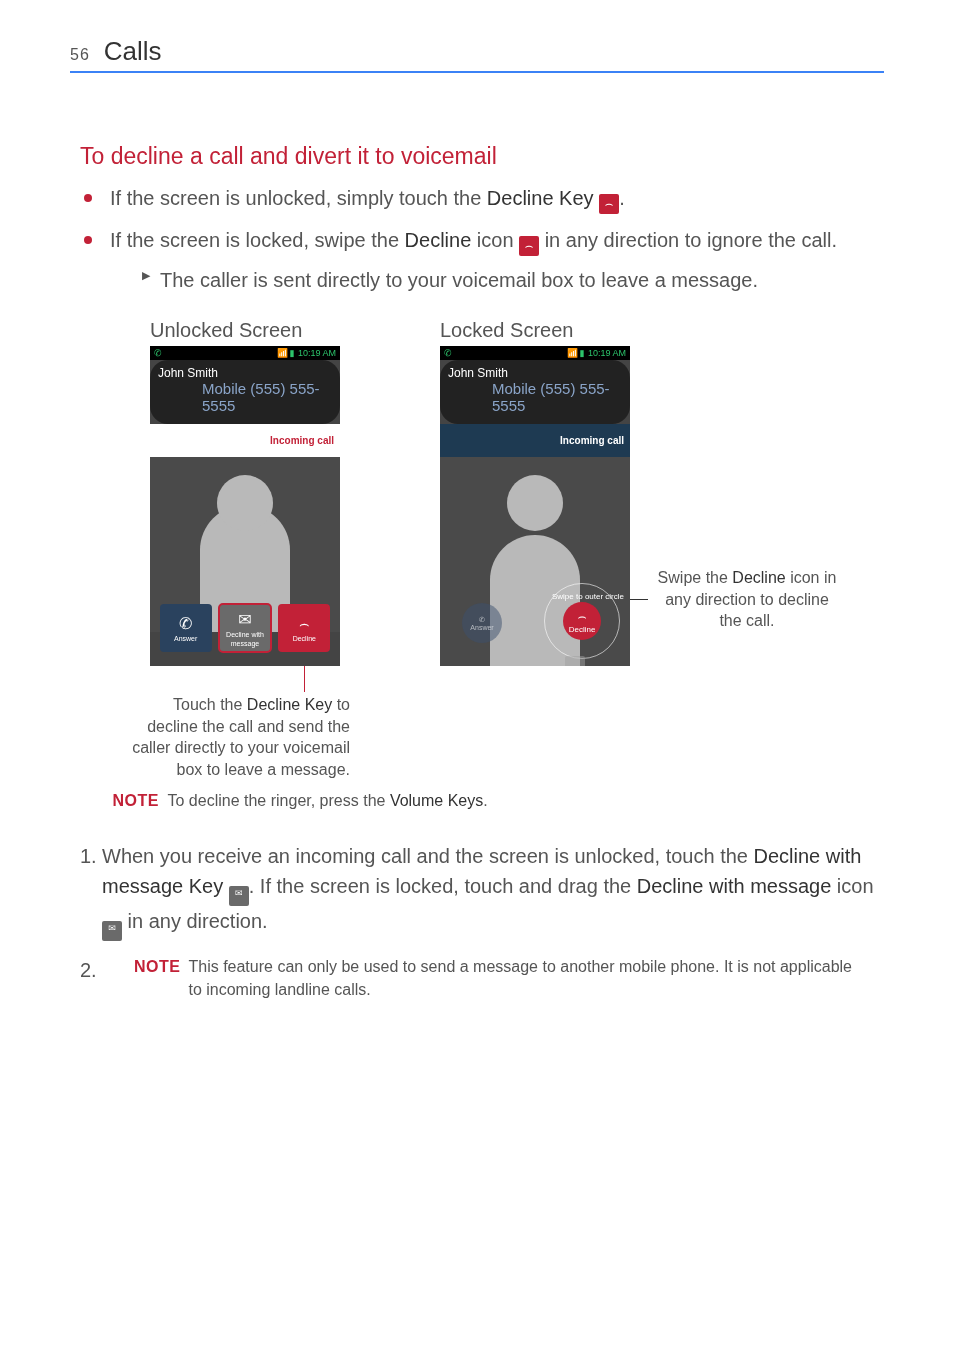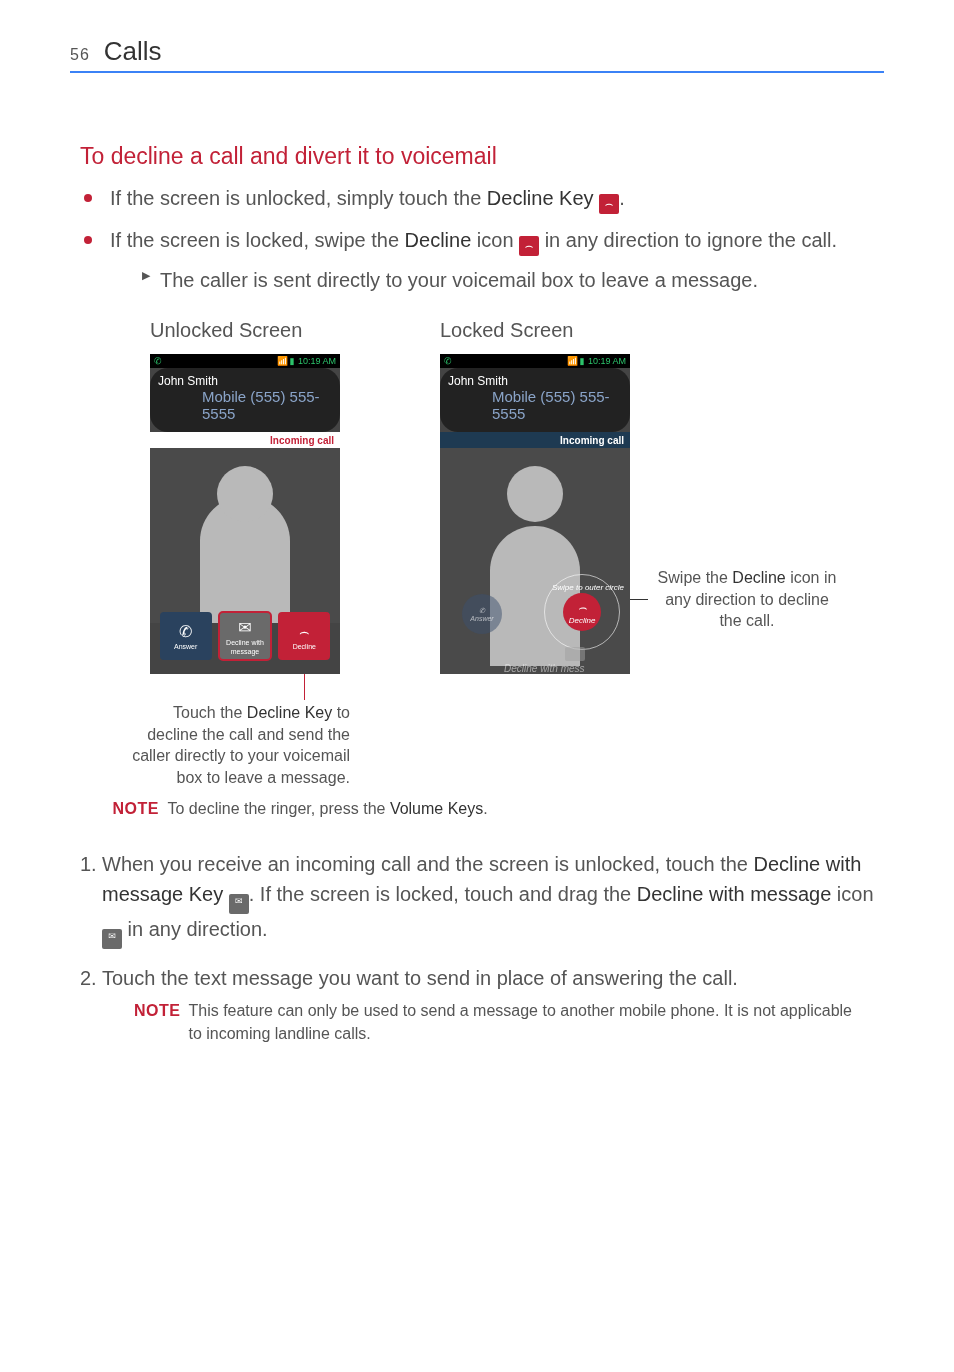--- a/index.html
+++ b/index.html
@@ -127,21 +127,21 @@
   .figure-row {
     display: flex;
     gap: 90px;
     margin: 24px 0 0 80px;
     align-items: flex-start;
   }
   .figure-col { display: flex; flex-direction: column; align-items: flex-start; }
   .fig-label {
     font-size: 20px;
     color: #555;
-    margin-bottom: 12px;
+    margin-bottom: 4px;
   }
   .phone {
     width: 190px;
     height: 320px;
     background: #444;
     position: relative;
     font-family: Arial;
     overflow: hidden;
   }
   .statusbar {
@@ -156,32 +156,31 @@
   }
   .wifi-icons { letter-spacing: 1px; font-size: 9px; }
   .caller-block {
     background: #222; color:#fff;
     padding: 6px 8px 10px 8px;
     border-radius: 18px;
   }
   .caller-name { font-size: 12px; color:#fff; }
   .caller-mobile { font-size: 15px; color:#8aa4c8;margin-left:44px; }
   .incoming-row {
-    height: 16px; background:#fff;
+    height: 33px; background:#fff;
     color:#c22137; font-size:10px; font-weight:bold;
     display:flex; align-items:center; justify-content:flex-end;
     padding-right:6px;
   }
   .contact-area {
     height: 175px;
     background:#4a4a4a;
     position:relative;
     display:flex; align-items:center; justify-content:center;
     overflow:hidden;
-    font-style:italic;
   }
   .silhouette {
     width: 90px; height: 140px;
     background: #b9b9b9;
     border-radius: 45px 45px 0 0;
     margin-top: 60px;
   }
   .sil-head {
     width: 56px; height: 56px; background:#b9b9b9; border-radius:50%;
     position:absolute; top: 18px; left:50%; transform:translateX(-50%);
@@ -414,21 +413,20 @@
       <span class="strong-dark">Decline with message Key</span>
       <span> </span>
       <span class="inline-icon msg">✉<br></span><span>. If the screen is locked, touch and drag the </span>
       <span class="strong-dark">Decline with message</span>
       <span> icon </span>
       <span class="inline-icon msg">✉<br></span>
       <span> in any direction.</span>
     </li>
     <li>
       <span class="num">2.</span>
-      <span>Touch the text message you want to send in place of answering the call.</span>
 
       <div class="note-inner">
         <span class="note-label">NOTE</span>
         <span class="note-text">This feature can only be used to send a message to another mobile phone. It is not applicable to incoming landline calls.</span>
       </div>
     </li>
   </ol>
 
 </div>
 

